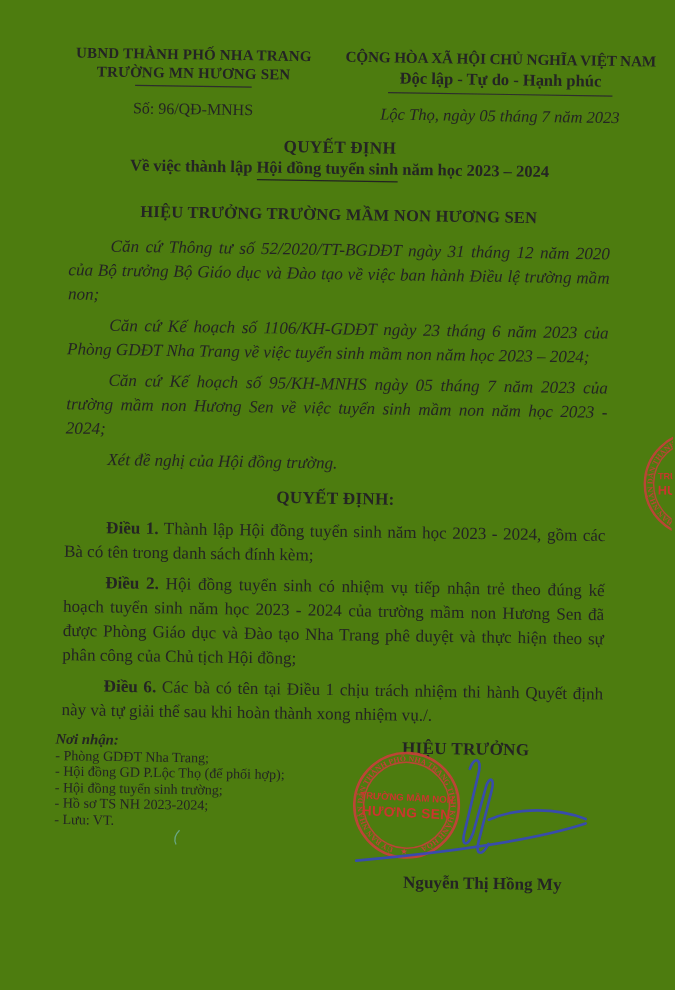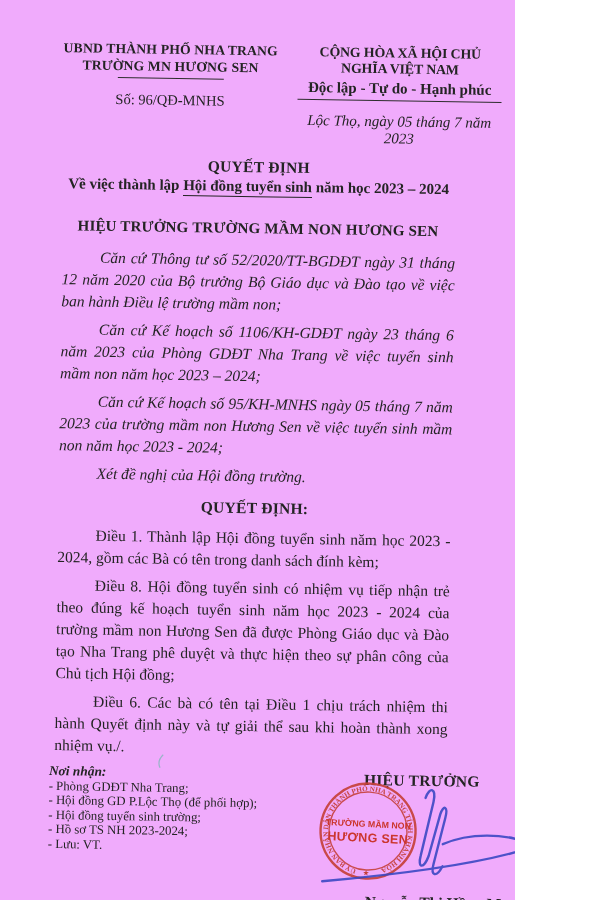--- a/index.html
+++ b/index.html
@@ -1,19 +1,19 @@
 <!DOCTYPE html>
 <html><head>
 <meta charset="utf-8">
 <style>
   html,body{margin:0;padding:0;}
   body{width:614px;height:900px;background:#ffffff;}
   .page{
-    position:relative;width:515px;height:900px;overflow:hidden;
-    background:#f0abfc;color:#242424;
+    position:relative;width:614px;height:900px;overflow:hidden;
+    background:#4d7c0f;color:#242424;
     font-family:"Liberation Serif","DejaVu Serif",serif;
   }
   .rot{position:absolute;inset:0;transform:rotate(0.9deg);transform-origin:307px 260px;}
 
   
   .header{display:flex;padding:44px 16px 0 40px;}
   .h-left{width:266px;text-align:center;}
   .org-parent{font-weight:bold;font-size:13.6px;letter-spacing:.2px;}
   .org-name{font-weight:bold;font-size:13.6px;margin-top:1px;letter-spacing:.2px;}
   .rule-left{width:106px;border-top:1.5px solid #2d2d2d;margin:3px auto 0;}
@@ -29,21 +29,21 @@
   .doc-type{font-weight:bold;font-size:15.5px;letter-spacing:.3px;}
   .subject{font-weight:bold;font-size:15px;margin-top:2px;}
   .subject .u{display:inline-block;border-bottom:1.5px solid #222;padding-bottom:1px;}
   .issuer{font-weight:bold;font-size:15px;margin-top:23px;letter-spacing:.2px;}
 
   
   .bodytext{padding:12px 60px 0 62px;font-size:15.5px;line-height:22px;text-align:justify;}
   .bodytext p{margin:0 0 6px;text-indent:38px;}
   .preamble{font-style:italic;}
   .decide-head{text-align:center;font-weight:bold;text-indent:0 !important;margin:10px 0 8px !important;letter-spacing:.3px;}
-  .lbl{font-weight:normal;}
+  .lbl{font-weight:bold;}
 
   
   .footer{position:relative;height:246px;margin-top:2px;}
   .recipients{position:absolute;left:57px;top:2px;font-size:12.8px;line-height:14.6px;}
   .recip-label{font-weight:bold;font-style:italic;font-size:13.4px;}
   .sig-title{position:absolute;left:330px;top:4px;width:200px;text-align:center;font-weight:bold;font-size:15.5px;letter-spacing:.3px;}
   .stamp-wrap{position:absolute;left:325px;top:12px;width:104px;height:104px;transform:rotate(2deg);}
   .sign-wrap{position:absolute;left:318px;top:16px;width:235px;height:115px;}
   .sig-name{position:absolute;left:337px;top:126px;width:220px;text-align:center;font-weight:bold;font-size:15.5px;}
 
@@ -80,21 +80,21 @@
 
     <div class="bodytext">
       <p class="preamble">Căn cứ Thông tư số 52/2020/TT-BGDĐT ngày 31 tháng 12 năm 2020 của Bộ trưởng Bộ Giáo dục và Đào tạo về việc ban hành Điều lệ trường mầm non;</p>
       <p class="preamble">Căn cứ Kế hoạch số 1106/KH-GDĐT ngày 23 tháng 6 năm 2023 của Phòng GDĐT Nha Trang về việc tuyển sinh mầm non năm học 2023 – 2024;</p>
       <p class="preamble">Căn cứ Kế hoạch số 95/KH-MNHS ngày 05 tháng 7 năm 2023 của trường mầm non Hương Sen về việc tuyển sinh mầm non năm học 2023 - 2024;</p>
       <p class="preamble">Xét đề nghị của Hội đồng trường.</p>
 
       <p class="decide-head">QUYẾT ĐỊNH:</p>
 
       <p class="article"><span class="lbl">Điều 1.</span><span> Thành lập Hội đồng tuyển sinh năm học 2023 - 2024, gồm các Bà có tên trong danh sách đính kèm;</span></p>
-      <p class="article"><span class="lbl">Điều 8.</span><span> Hội đồng tuyển sinh có nhiệm vụ tiếp nhận trẻ theo đúng kế hoạch tuyển sinh năm học 2023 - 2024 của trường mầm non Hương Sen đã được Phòng Giáo dục và Đào tạo Nha Trang phê duyệt và thực hiện theo sự phân công của Chủ tịch Hội đồng;</span></p>
+      <p class="article"><span class="lbl">Điều 2.</span><span> Hội đồng tuyển sinh có nhiệm vụ tiếp nhận trẻ theo đúng kế hoạch tuyển sinh năm học 2023 - 2024 của trường mầm non Hương Sen đã được Phòng Giáo dục và Đào tạo Nha Trang phê duyệt và thực hiện theo sự phân công của Chủ tịch Hội đồng;</span></p>
       <p class="article"><span class="lbl">Điều 6.</span><span> Các bà có tên tại Điều 1 chịu trách nhiệm thi hành Quyết định này và tự giải thể sau khi hoàn thành xong nhiệm vụ./.</span></p>
     </div>
 
     <div class="footer">
       <div class="recipients">
         <div class="recip-label">Nơi nhận:</div>
         <div>- Phòng GDĐT Nha Trang;</div>
         <div>- Hội đồng GD P.Lộc Thọ (để phối hợp);</div>
         <div>- Hội đồng tuyển sinh trường;</div>
         <div>- Hồ sơ TS NH 2023-2024;</div>

